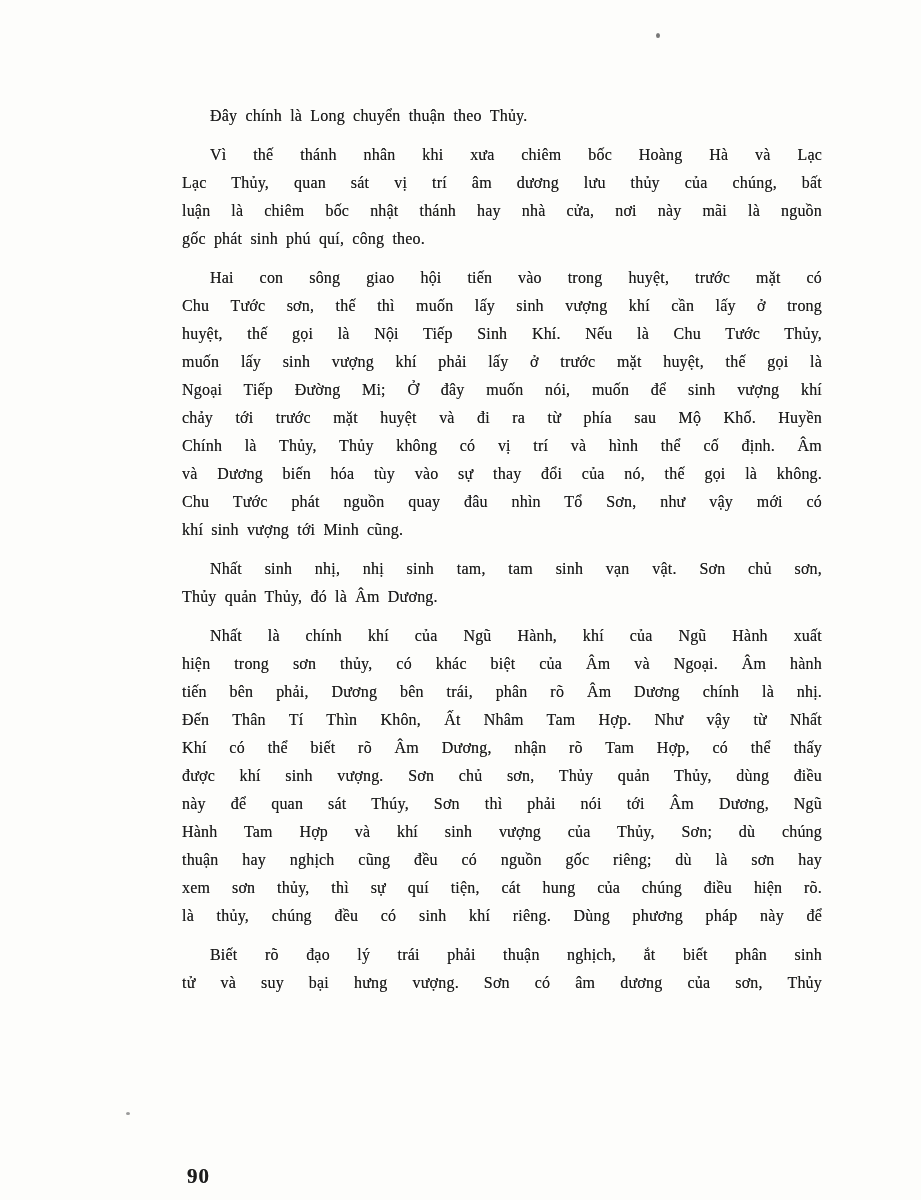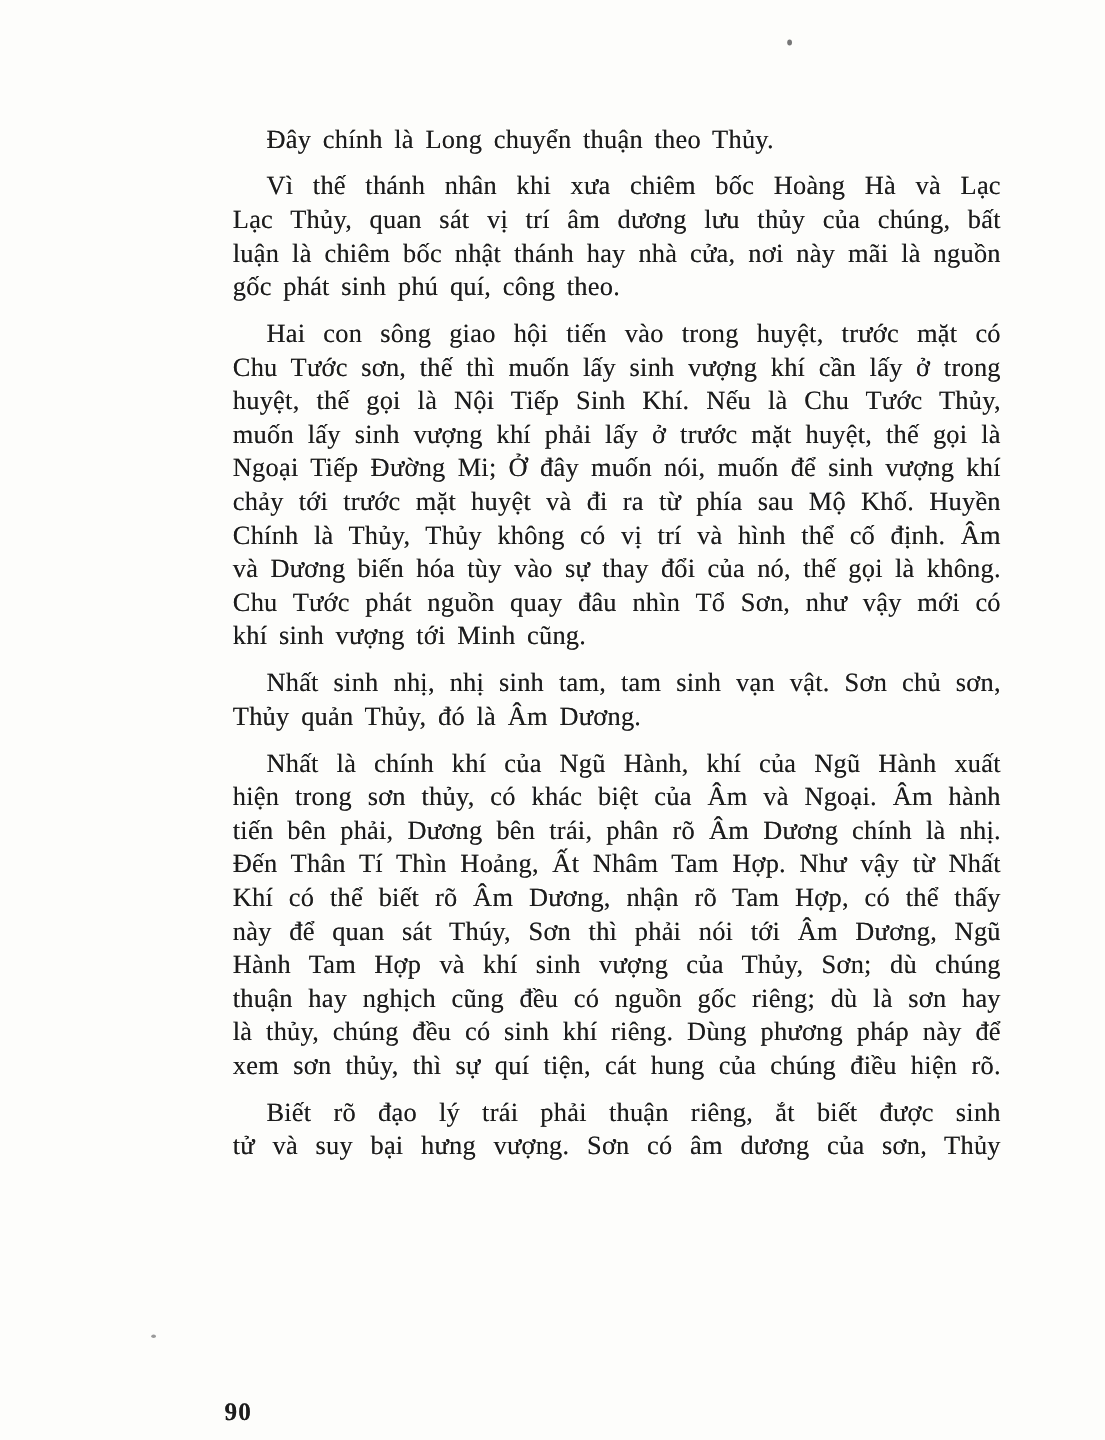--- a/index.html
+++ b/index.html
@@ -15,25 +15,24 @@
     position:relative;
   }
   .page{
     position:absolute;inset:0;
     background:var(--paper);
   }
   .text-block{
     position:absolute;
     left:182px;top:102px;width:640px;
     color:var(--ink);
-    font-size:22px;
+    font-size:16px;
     line-height:28px;
     text-shadow:0 0 0.5px rgba(25,25,25,0.65);
     letter-spacing:0.2px;
-    margin-left:12px;
   }
   .para{margin:0 0 11px 0;}
   .para:last-child{margin-bottom:0;}
   .line{
     text-align:justify;
     text-align-last:justify;
     white-space:normal;
   }
   .line.first{text-indent:28px;}
   .line.lastline{
@@ -82,28 +81,29 @@
         <div class="line lastline">khí sinh vượng tới Minh cũng.</div>
       </div>
       <div class="para">
         <div class="line first">Nhất sinh nhị, nhị sinh tam, tam sinh vạn vật. Sơn chủ sơn,</div>
         <div class="line lastline">Thủy quản Thủy, đó là Âm Dương.</div>
       </div>
       <div class="para">
         <div class="line first">Nhất là chính khí của Ngũ Hành, khí của Ngũ Hành xuất</div>
         <div class="line">hiện trong sơn thủy, có khác biệt của Âm và Ngoại. Âm hành</div>
         <div class="line">tiến bên phải, Dương bên trái, phân rõ Âm Dương chính là nhị.</div>
-        <div class="line">Đến Thân Tí Thìn Hoảng, Ất Nhâm Tam Hợp. Như vậy từ Nhất</div>
+        <div class="line">Đến Thân Tí Thìn Khôn, Ất Nhâm Tam Hợp. Như vậy từ Nhất</div>
         <div class="line">Khí có thể biết rõ Âm Dương, nhận rõ Tam Hợp, có thể thấy</div>
+        <div class="line">được khí sinh vượng. Sơn chủ sơn, Thủy quản Thủy, dùng điều</div>
         <div class="line">này để quan sát Thúy, Sơn thì phải nói tới Âm Dương, Ngũ</div>
         <div class="line">Hành Tam Hợp và khí sinh vượng của Thủy, Sơn; dù chúng</div>
         <div class="line">thuận hay nghịch cũng đều có nguồn gốc riêng; dù là sơn hay</div>
+        <div class="line">xem sơn thủy, thì sự quí tiện, cát hung của chúng điều hiện rõ.</div>
         <div class="line">là thủy, chúng đều có sinh khí riêng. Dùng phương pháp này để</div>
-        <div class="line">xem sơn thủy, thì sự quí tiện, cát hung của chúng điều hiện rõ.</div>
       </div>
       <div class="para">
-        <div class="line first">Biết rõ đạo lý trái phải thuận riêng, ắt biết được sinh</div>
+        <div class="line first">Biết rõ đạo lý trái phải thuận nghịch, ắt biết phân sinh</div>
         <div class="line">tử và suy bại hưng vượng. Sơn có âm dương của sơn, Thủy</div>
       </div>
     </div>
   <div class="speck speck-left"></div>
   <div class="page-number">90</div>
 </div>
 
 </body></html>

